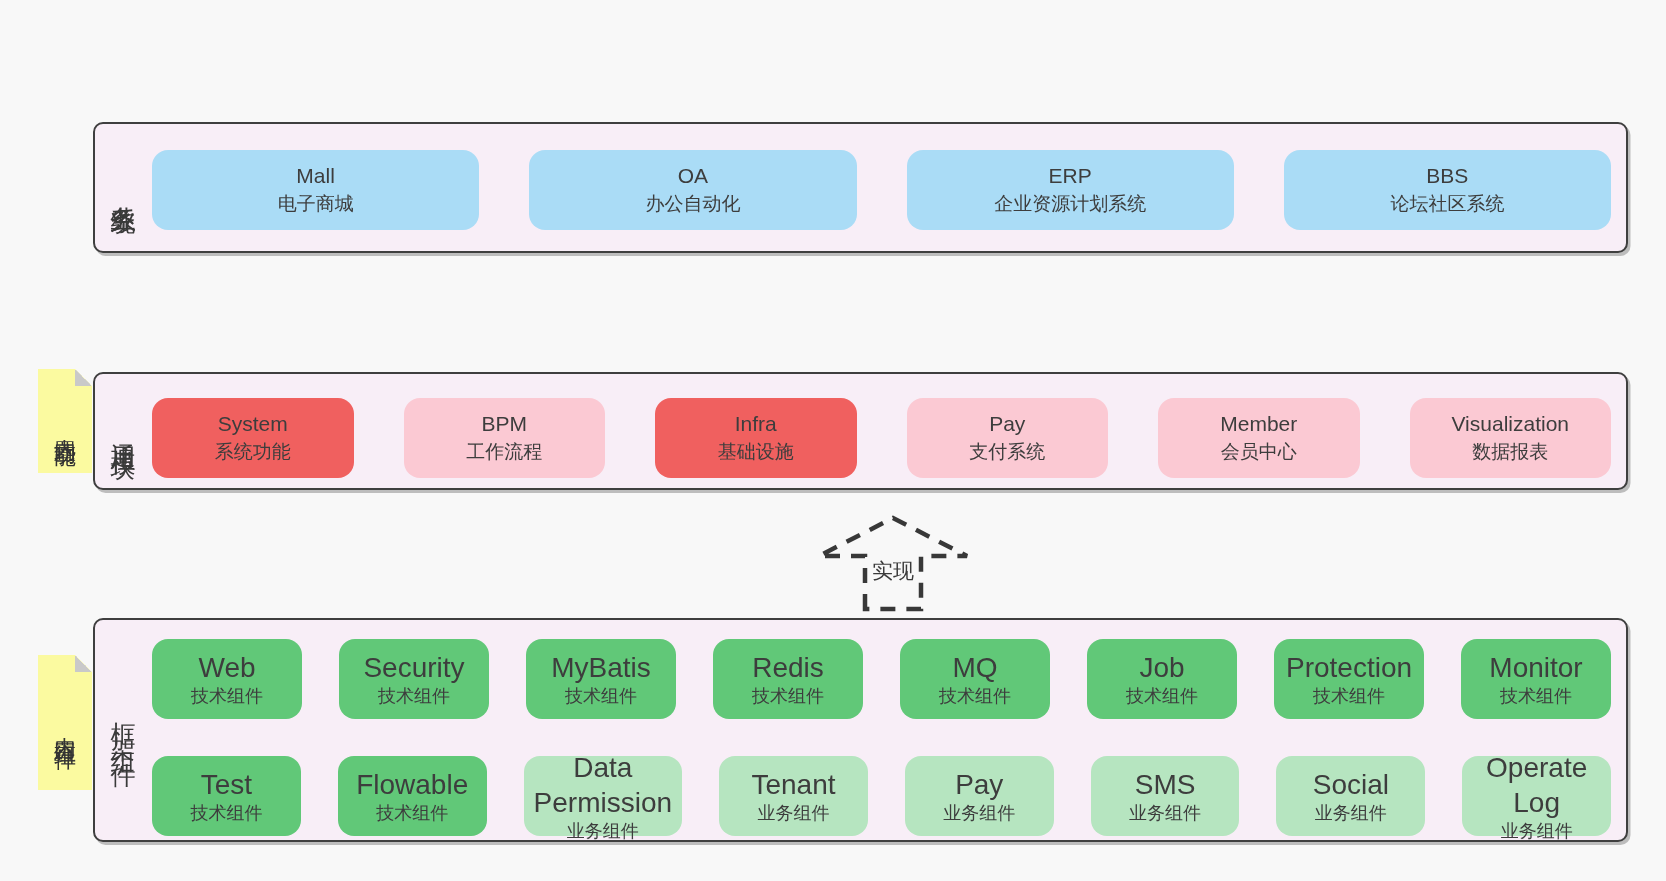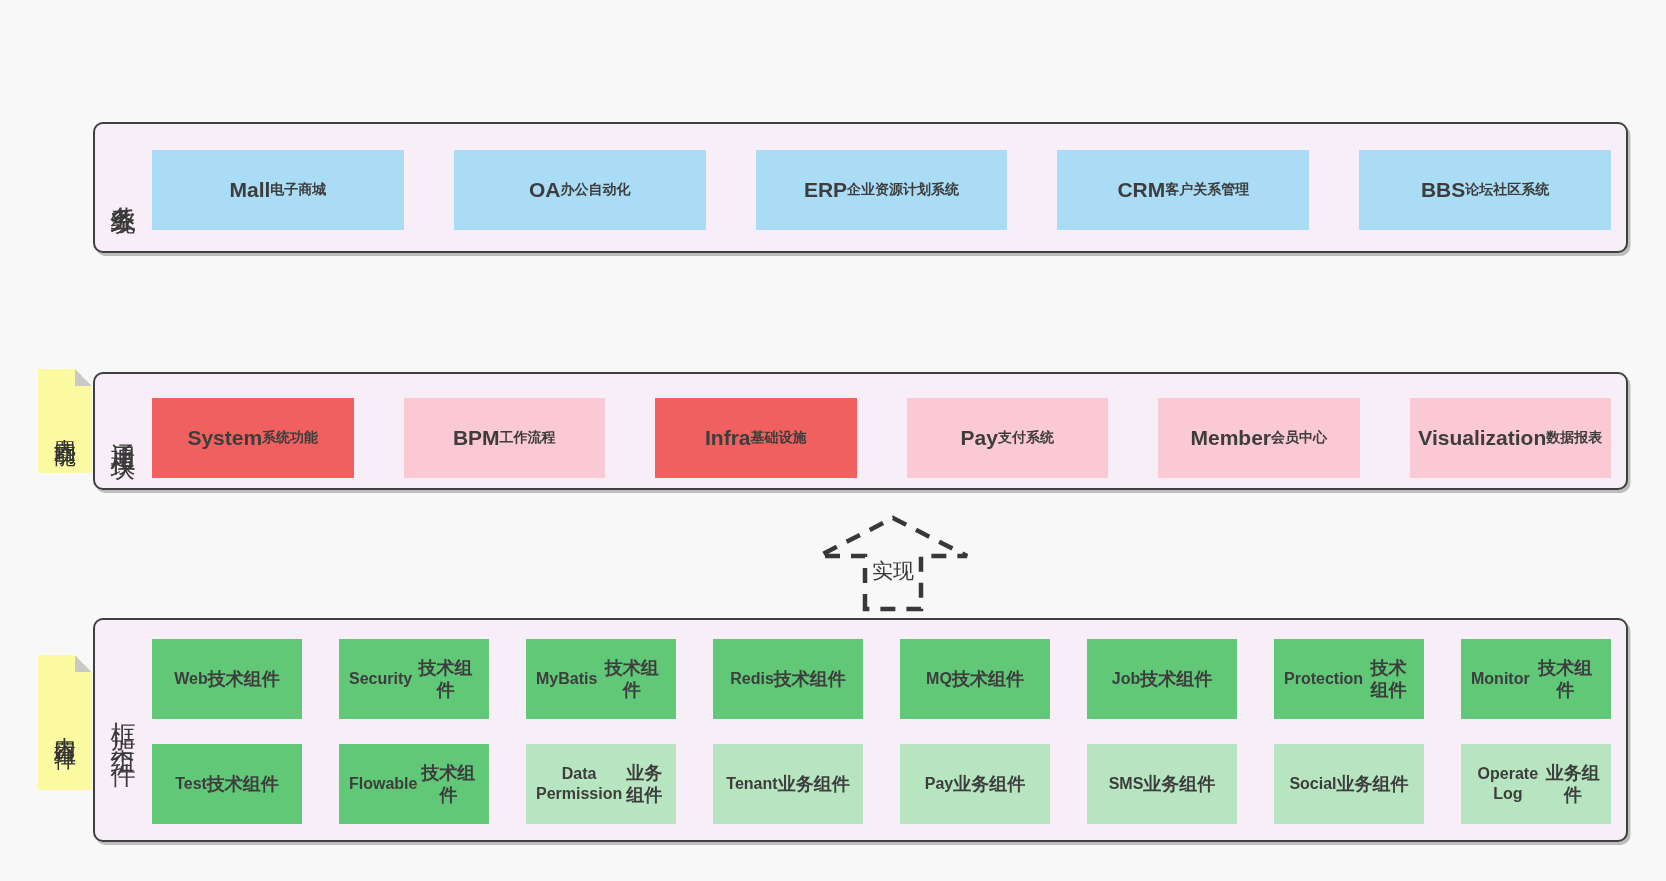--- a/index.html
+++ b/index.html
@@ -24,29 +24,29 @@
     font-size:25px; color:#3a3a3a;}
   #panel-business .panel-label{letter-spacing:1px;}
   #panel-modules .panel-label{letter-spacing:4px;}
   #panel-framework .panel-label{letter-spacing:14px;}
 
   .row{position:absolute; left:57px; right:15px; display:flex;}
   .row6{gap:50px; top:26px; height:80px;}
   #panel-modules .row6{top:24px;}
   .row8{gap:37px; height:80px;}
   .row8.r1{top:19px;}
-  .row8.r2{top:124px;}
-
-  .box{flex:1; border-radius:0; display:flex; flex-direction:row;
+  .row8.r2{top:136px;}
+
+  .box{flex:1; border-radius:16px; display:flex; flex-direction:column;
     align-items:center; justify-content:center; text-align:center;
-    color:var(--text); line-height:1.38; padding:2px 6px;font-weight:bold;}
+    color:var(--text); line-height:1.38; padding:2px 6px;}
   .box .en{font-size:21px;}
-  .box .zh{font-size:14px;}
+  .box .zh{font-size:19px;}
   .row8 .box{line-height:1.25; padding:2px 10px;}
-  .row8 .box .en{font-size:16px;}
+  .row8 .box .en{font-size:28px;}
   .row8 .box .zh{font-size:18px;}
   .b-blue{background:var(--blue);}
   .b-red{background:var(--red);}
   .b-pink{background:var(--pink);}
   .b-green{background:var(--green);}
   .b-greenlight{background:var(--green-light);}
 
   .note{position:absolute; left:38px; width:54px; background:var(--note-yellow);
     clip-path:polygon(0 0, calc(100% - 17px) 0, 100% 17px, 100% 100%, 0 100%);
     display:flex; align-items:center; justify-content:center;
@@ -86,24 +86,20 @@
       </div>
       <div class="box b-blue">
         <span class="en">OA</span>
         <span class="zh">办公自动化</span>
       </div>
       <div class="box b-blue">
         <span class="en">ERP</span>
         <span class="zh">企业资源计划系统</span>
       </div>
       <div class="box b-blue">
-        <span class="en">CRM</span>
-        <span class="zh">客户关系管理</span>
-      </div>
-      <div class="box b-blue">
         <span class="en">BBS</span>
         <span class="zh">论坛社区系统</span>
       </div>
     </div>
   </div>
 
 
   <div class="panel" id="panel-modules">
     <div class="panel-label">通用模块</div>
     <div class="row row6">

